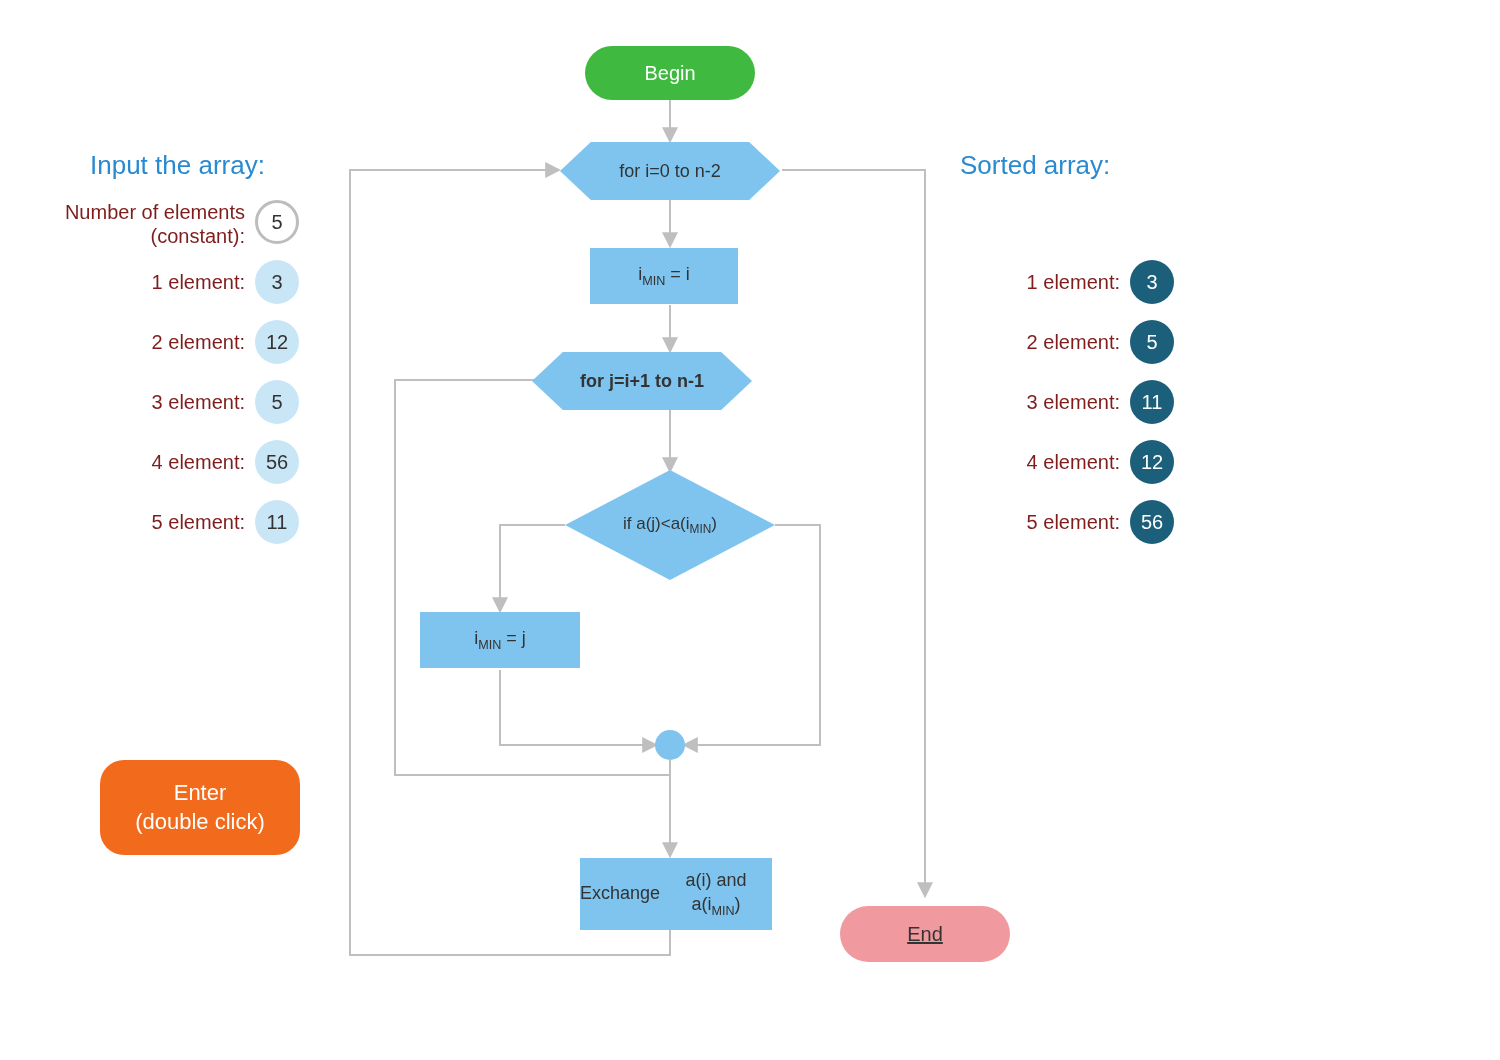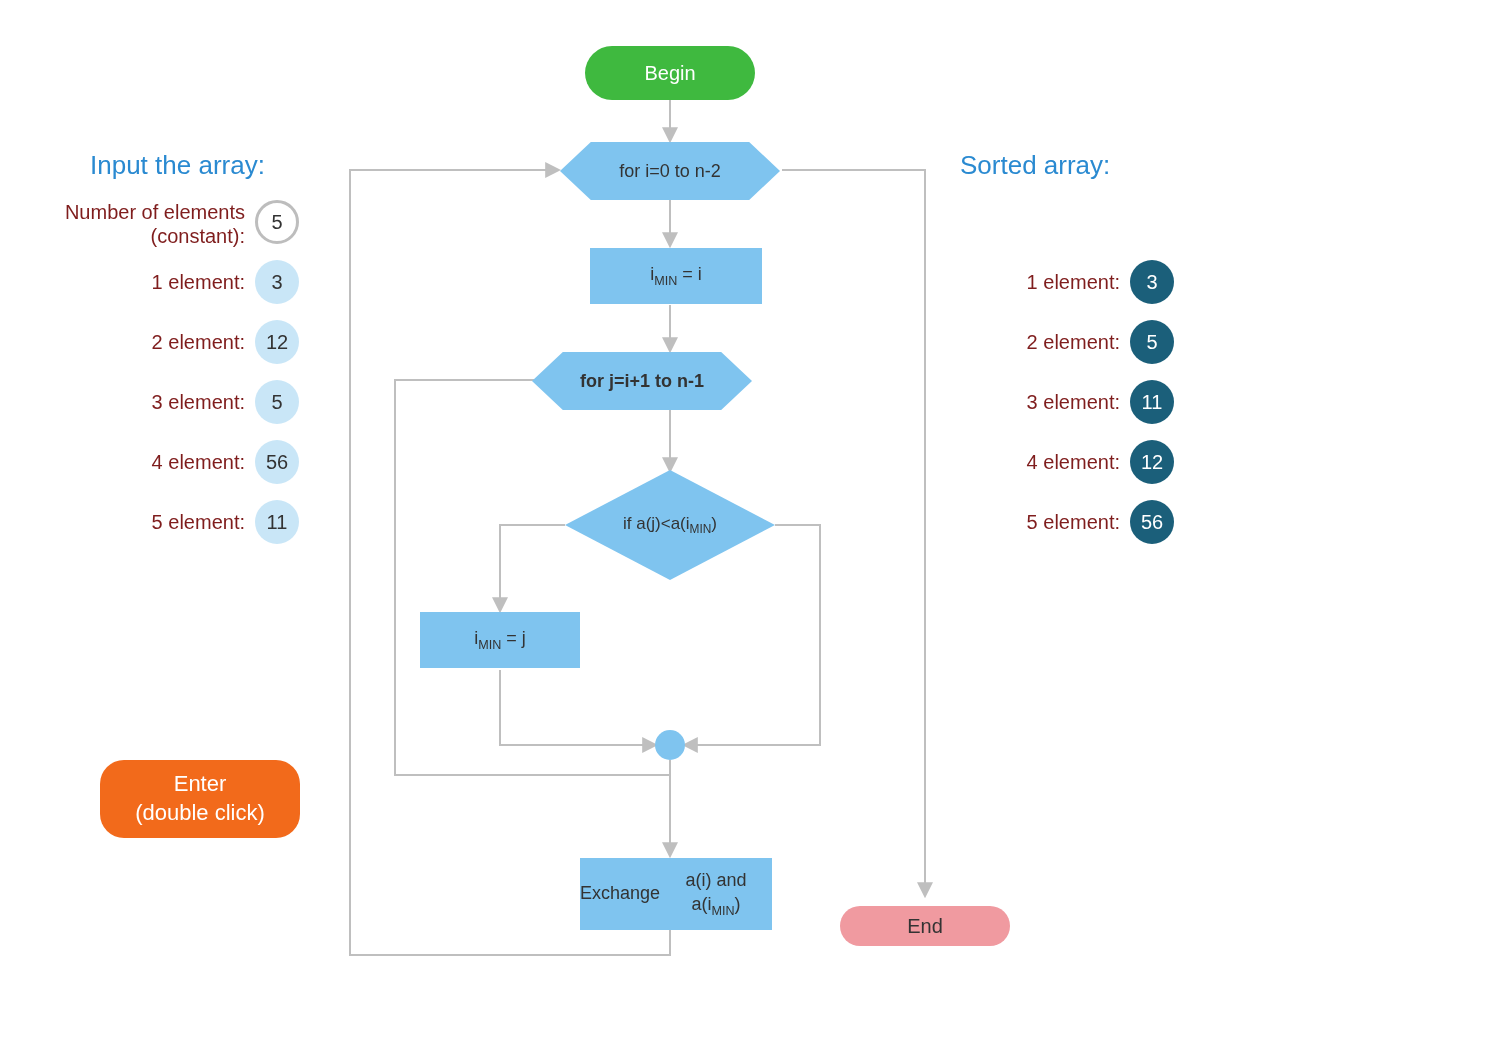--- a/index.html
+++ b/index.html
@@ -11,26 +11,26 @@
 
   
   .inp-lbl { color: #7f1d1d; font-size: 20px; position: absolute; text-align: right; }
   .inp-circle { position: absolute; width: 44px; height: 44px; border-radius: 50%; background: #c9e6f7; display: flex; align-items: center; justify-content: center; font-size: 20px; color: #333; }
   .inp-circle.lead { background: #fff; border: 3px solid #bdbdbd; }
 
   
   .out-circle { position: absolute; width: 44px; height: 44px; border-radius: 50%; background: #1b5f7a; color: #fff; display: flex; align-items: center; justify-content: center; font-size: 20px; }
 
   
-  .enter-btn { position: absolute; width: 200px; height: 78px; background: #f26a1b; color: #fff; border-radius: 24px; font-size: 22px; display: flex; flex-direction: column; align-items: center; justify-content: center; line-height: 1.3; }
+  .enter-btn { position: absolute; width: 200px; height: 95px; background: #f26a1b; color: #fff; border-radius: 24px; font-size: 22px; display: flex; flex-direction: column; align-items: center; justify-content: center; line-height: 1.3; }
 
   
   .terminator { position: absolute; border-radius: 999px; display: flex; align-items: center; justify-content: center; color: #fff; font-size: 20px; margin-top: 8px; }
   .begin { background: #3fb93f; width: 170px; height: 54px; }
-  .end   { background: #f09aa0; color: #333; width: 170px; height: 40px; }
+  .end   { background: #f09aa0; color: #333; width: 170px; height: 56px; text-decoration: underline; }
 
   .hexagon { position: absolute; width: 220px; height: 58px; background: #7fc4ef; display: flex; align-items: center; justify-content: center; font-size: 18px; color: #333; clip-path: polygon(14% 0, 86% 0, 100% 50%, 86% 100%, 14% 100%, 0 50%); }
   .process { position: absolute; background: #7fc4ef; display: flex; align-items: center; justify-content: center; font-size: 18px; color: #333; text-align: center; line-height: 1.3; }
   
   .diamond-poly { position:absolute; background:#7fc4ef; clip-path: polygon(50% 0,100% 50%,50% 100%,0 50%); }
   .merge-dot { position:absolute; width:30px; height:30px; border-radius:50%; background:#7fc4ef; }
 
   .sub { font-size: 0.7em; vertical-align: sub; }
 
   
@@ -110,21 +110,21 @@
   </div>
 
   <div class="terminator begin" style="left:585px; top:38px;">
       <span>Begin</span>
     </div>
 
   <div class="hexagon" style="left:560px; top:142px;">
       <span>for i=0 to n-2</span>
     </div>
 
-  <div class="process" style="left:590px; top:248px; width:172px; height:56px;">
+  <div class="process" style="left:590px; top:248px; width:148px; height:56px;">
     <span><span>i</span><span class="sub">MIN</span><span> = i</span></span>
   </div>
 
   <div class="hexagon" style="left:532px; top:352px;font-weight:bold;">
       <span>for j=i+1 to n-1</span>
     </div>
 
   <div class="diamond-poly" style="left:565px; top:470px; width:210px; height:110px;"></div>
   <div style="position:absolute; left:565px; top:470px; width:210px; height:110px; display:flex; align-items:center; justify-content:center; font-size:17px; color:#333;">
     <span><span>if a(j)&lt;a(i</span><span class="sub">MIN</span><span>)</span></span>

